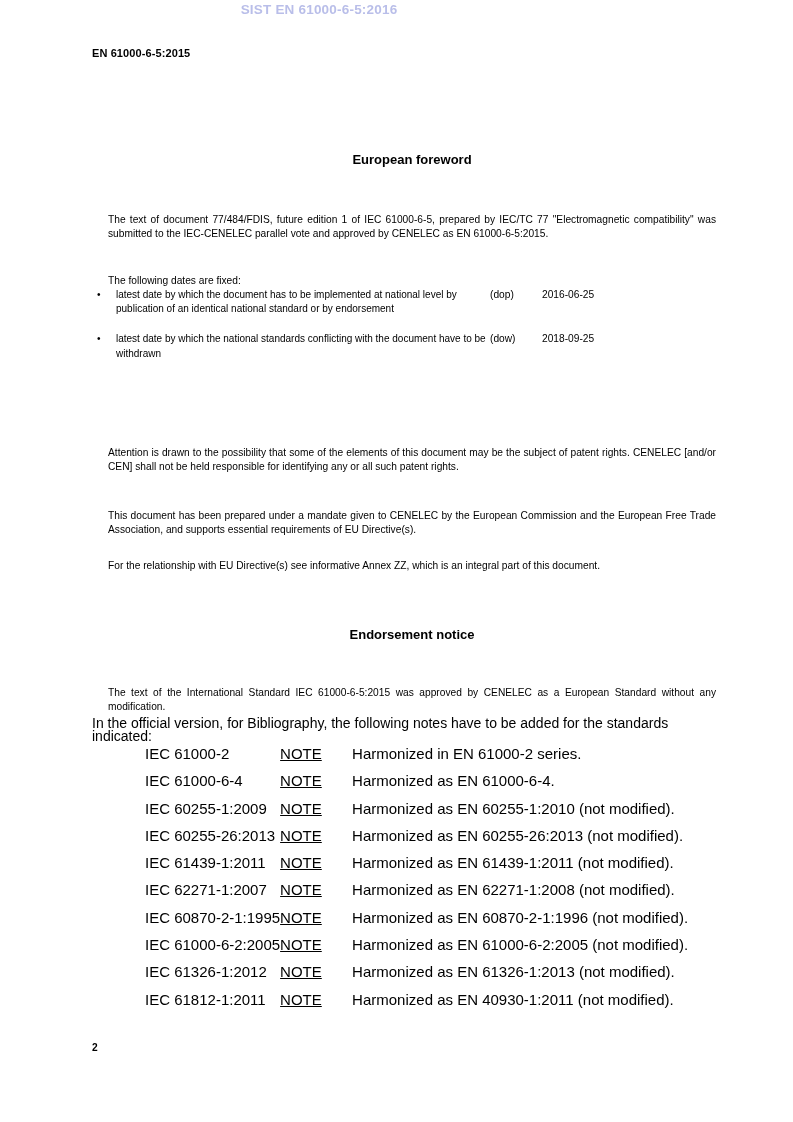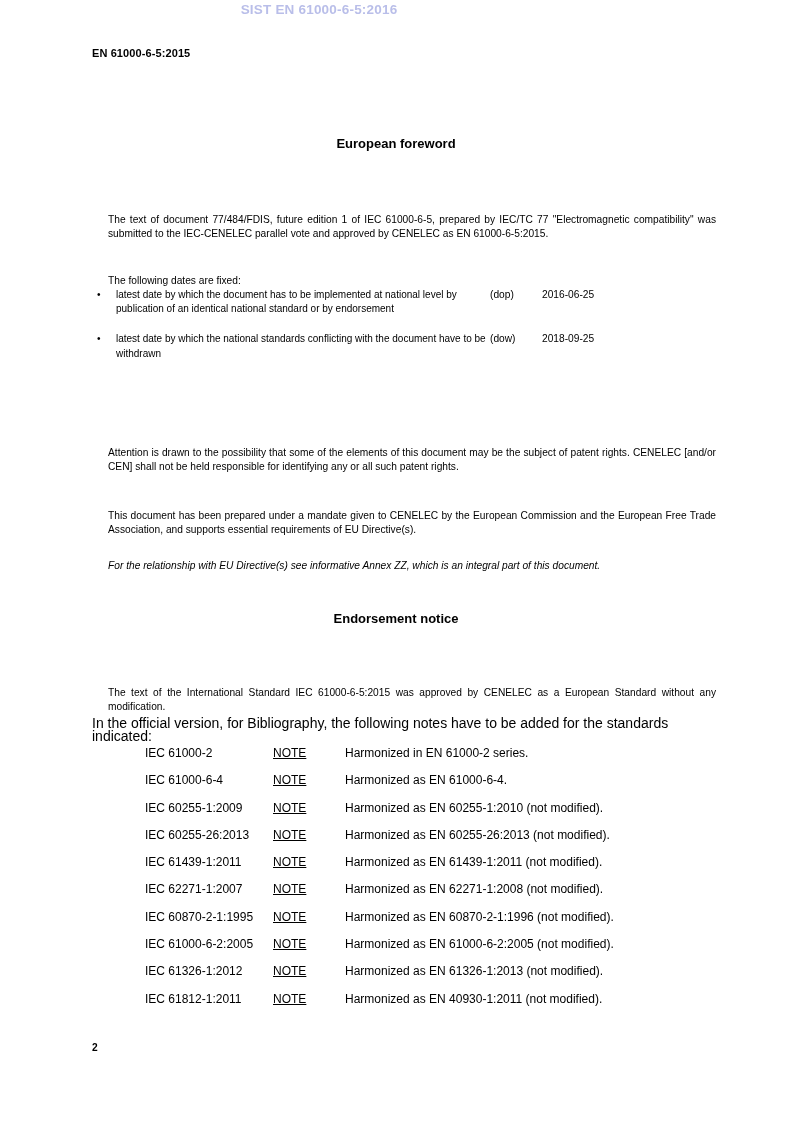--- a/index.html
+++ b/index.html
@@ -53,21 +53,21 @@
     position: absolute;
     left: 92px;
     top: 0;
     width: 608px;
   }
 
   h2.section-title {
     font-size: 13px;
     font-weight: bold;
     text-align: center;
-    margin: 0;
+    margin: 16px;
     padding: 0;
   }
 
   .sec-foreword-title { position: absolute; left: 0; top: 136px; width: 608px; }
   .sec-endorse-title  { position: absolute; left: 0; top: 611px; width: 608px; }
 
   p.body {
     position: absolute;
     font-size: 10.2px;
     line-height: 13.6px;
@@ -75,21 +75,21 @@
     margin: 16px;
     width: 608px;
     letter-spacing: 0.01px;
   }
   p.body.nojust { text-align: left; }
 
   .p-intro    { top: 197px; }
   .p-dates    { top: 258px; }
   .p-patent   { top: 430px; }
   .p-mandate  { top: 493px; }
-  .p-annex    { top: 543px; font-style: italic; }
+  .p-annex    { top: 543px; }
   .p-approved { top: 670px; }
 
   .p-bib {
     position: absolute;
     top: 717px;
     width: 608px;
     font-size: 14px;
     line-height: 13px;
     margin: 0;
     text-align: left;
@@ -135,21 +135,21 @@
 
   
   .notes-table {
     position: absolute;
     top: 747px;
     left: 0;
     width: 608px;
     border-collapse: collapse;
   }
   .notes-table td {
-    font-size: 12px;
+    font-size: 15px;
     line-height: 13px;
     padding: 0 0 14.3px 0;
     vertical-align: top;
     white-space: nowrap;
   }
   .notes-table td.c-std  { width: 128px; padding-left: 53px; }
   .notes-table td.c-note { width: 72px; text-decoration: underline; }
   .notes-table td.c-desc { width: auto; }
 
   

